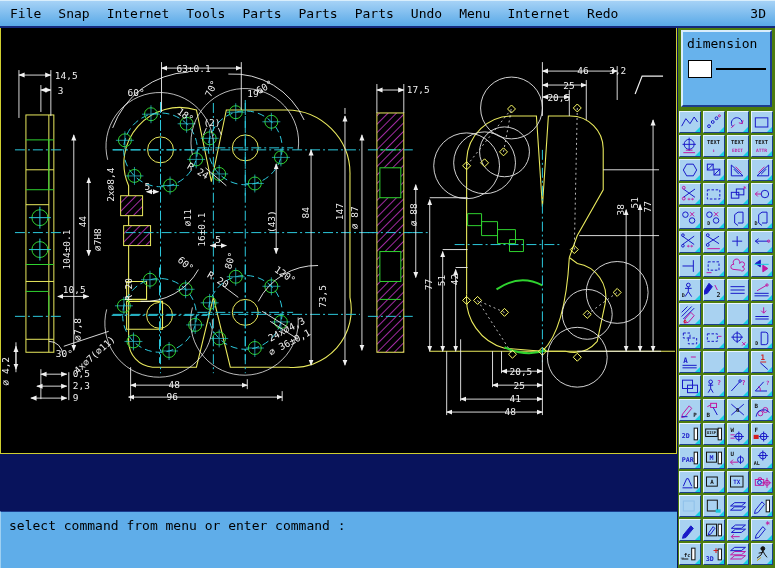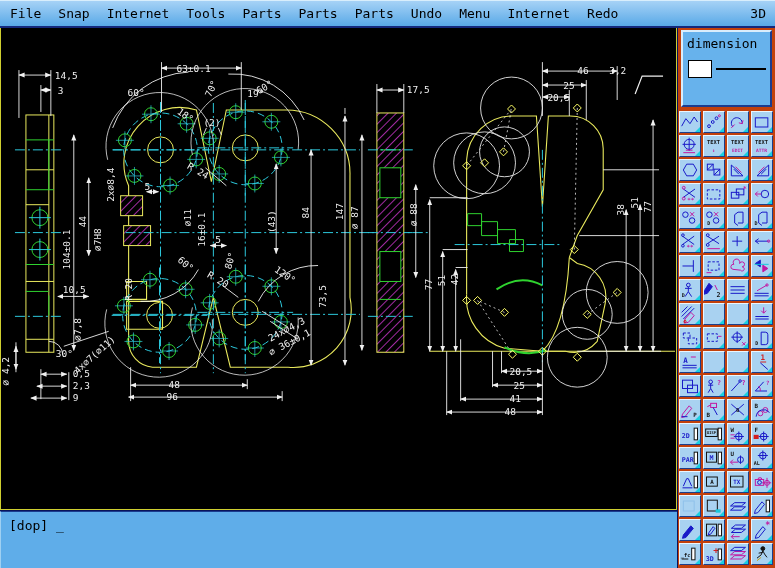--- a/index.html
+++ b/index.html
@@ -5,30 +5,30 @@
   html,body{margin:0;padding:0;background:#08135c;}
   #app{position:relative;width:775px;height:568px;overflow:hidden;background:#08135c;
        font-family:"DejaVu Sans Mono",monospace;}
   
   .menubar{position:absolute;left:0;top:0;width:775px;height:28px;box-sizing:border-box;
     background:linear-gradient(#a6d2f6,#59a9e7);border-top:1px solid #d8eefc;
     border-bottom:2px solid #14297d;display:flex;align-items:center;padding-left:10px;}
   .menu-item{font-size:13px;color:#000;margin-right:17px;white-space:pre;cursor:default;}
   .menu-3d{margin-left:auto;margin-right:9px;font-size:13px;color:#000;}
   
-  .canvas{position:absolute;left:0;top:28px;width:677px;height:482px;box-sizing:border-box;
+  .canvas{position:absolute;left:0;top:28px;width:677px;height:426px;box-sizing:border-box;
     background:#000;border-left:1px solid #cfcf30;border-right:1px solid #cfcf30;
     border-bottom:1px solid #cfcf30;}
   .canvas svg{position:absolute;left:0;top:0;width:675px;height:481px;}
   
   .command{position:absolute;left:0;top:511px;width:677px;height:57px;box-sizing:border-box;
     background:#5fade9;border-top:1px solid #1a3c8e;border-left:1px solid #9fd0f2;
     padding:6px 8px;color:#000;font-size:13px;line-height:16px;}
   
-  .sidebar{position:absolute;left:678px;top:28px;width:97px;height:540px;background:#c2410c;}
+  .sidebar{position:absolute;left:678px;top:28px;width:97px;height:540px;background:#4d7c0f;}
   .dim-panel{position:absolute;left:3px;top:2px;width:91px;height:77px;background:#67b2ec;
     border-top:2px solid #d9edfc;border-left:2px solid #d9edfc;
     border-right:2px solid #1c3c8e;border-bottom:2px solid #1c3c8e;box-sizing:border-box;}
   .dim-title{font-size:13px;color:#000;margin:4px 0 0 4px;}
   .dim-swatch{position:absolute;left:5px;top:28px;width:22px;height:16px;background:#fff;border:1px solid #000;}
   .dim-line{position:absolute;left:33px;top:36px;width:50px;border-top:2px solid #000;}
   .tool-grid{position:absolute;left:0px;top:82px;display:grid;
     grid-template-columns:repeat(4,24px);grid-auto-rows:24px;}
   .tool{position:relative;width:22px;height:22px;margin:1px;background:#a9d2f1;box-sizing:border-box;
     border-top:1px solid #eaf6ff;border-left:1px solid #eaf6ff;
@@ -317,25 +317,21 @@
           <text x="458" y="280" transform="rotate(-90 458 280)" text-anchor="middle">42</text>
           <text x="510" y="376">20,5</text>
           <text x="514" y="390">25</text>
           <text x="510" y="403">41</text>
           <text x="505" y="416">48</text>
         </g>
     </svg>
   </div>
 
   <div class="command">
-    <div>
-      <span>[dop]</span>
-      <span> </span>
-      <span>_</span>
-    </div>
+    <div>select command from menu or enter command :</div>
   </div>
 
   <div class="sidebar">
     <div class="dim-panel">
       <div class="dim-title">dimension</div>
       <div class="dim-swatch"></div>
       <div class="dim-line"></div>
     </div>
     <div class="tool-grid" id="tool-grid">
         <div class="tool">

